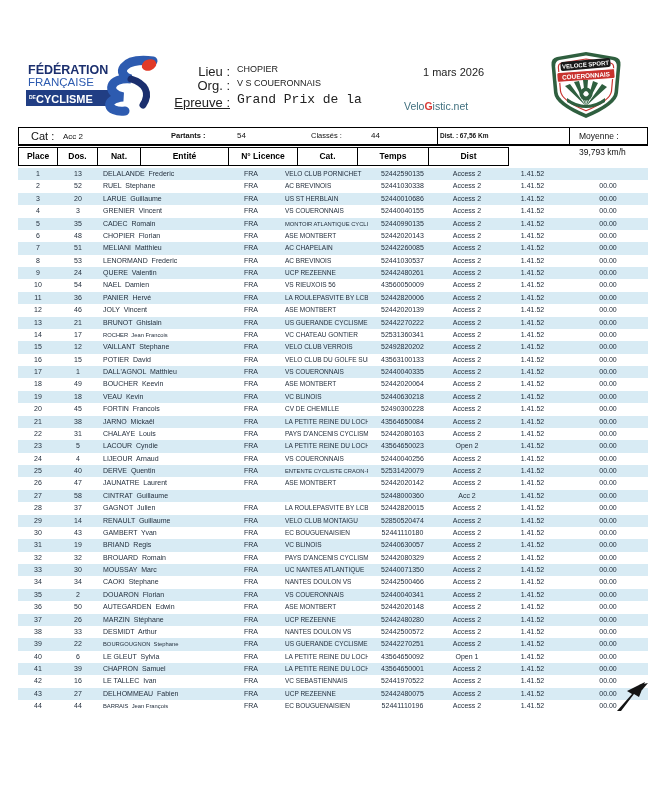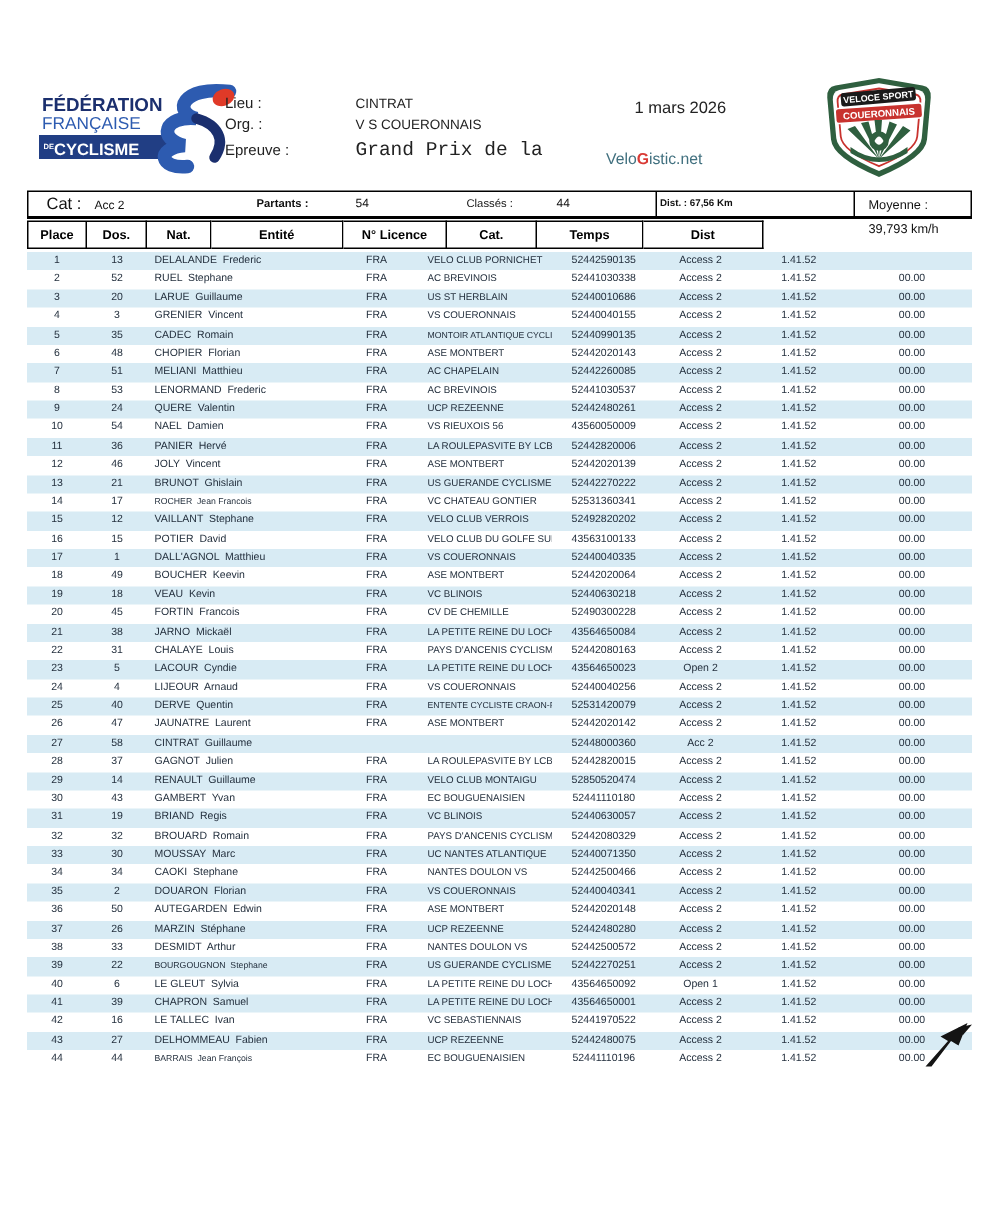--- a/index.html
+++ b/index.html
@@ -1,20 +1,20 @@
 <!DOCTYPE html>
 <html style="--stripe: #d8ebf4; --brand-teal: #41707f; --brand-red: #d93a35;"><head>
 <meta charset="utf-8">
 <style>
   html,body{margin:0;padding:0;}
   body{width:666px;height:809px;background:#ffffff;font-family:"Liberation Sans",sans-serif;position:relative;overflow:hidden;}
   .page{position:absolute;left:0;top:0;width:666px;height:809px;background:#fff;}
   .abs{position:absolute;}
   
-  .lbl{font-size:10px;color:#222;}
+  .lbl{font-size:13px;color:#222;text-align:right;}
   .val{font-size:9px;color:#222;}
   .val-big{font-size:13px;color:#222;font-family:Liberation Mono, monospace;}
   .date{font-size:11px;color:#222;}
   .brand{font-size:10.5px;color:var(--brand-teal);}
   .brand .g{color:var(--brand-red);font-weight:bold;}
   
   .statbar{left:18px;top:127px;width:630px;height:19px;border:1px solid #000;border-bottom-width:2px;box-sizing:border-box;background:#fff;}
   .statbar span{position:absolute;top:0;height:16px;line-height:16px;color:#111;}
   .cat-label{left:12px;font-size:11px;}
   .cat-value{left:44px;font-size:8px;top:1px !important;}
@@ -55,24 +55,24 @@
     <text x="4" y="46" font-size="5" font-weight="bold" fill="#ffffff">DE</text>
     <text x="11" y="50" font-size="11" font-weight="bold" fill="#ffffff">CYCLISME</text>
     <g>
       <path d="M128,8 C96,4 90,22 106,26 C84,24 80,40 98,44 C78,46 82,60 100,58" fill="none" stroke="#2d5bb0" stroke-width="9" stroke-linecap="round"></path>
       <path d="M106,26 C120,30 126,40 118,52" fill="none" stroke="#1b2f6e" stroke-width="7" stroke-linecap="round"></path>
       <ellipse cx="124" cy="12" rx="7.5" ry="5.5" fill="#e03a28" transform="rotate(-20 124 12)"></ellipse>
     </g>
   </svg>
 
   <div class="abs lbl" style="left:150px;top:64px;width:80px;">Lieu :</div>
-  <div class="abs val" style="left:237px;top:64px;">CINTRAT</div>
+  <div class="abs val" style="left:237px;top:64px;">CHOPIER</div>
   <div class="abs lbl" style="left:150px;top:78px;width:80px;">Org. :</div>
   <div class="abs val" style="left:237px;top:78px;">V S COUERONNAIS</div>
-  <div class="abs lbl" style="left:150px;top:95px;width:80px;">Epreuve :</div>
+  <div class="abs lbl" style="left:150px;top:95px;width:80px;text-decoration:underline;">Epreuve :</div>
   <div class="abs val-big" style="left:237px;top:92px;">Grand Prix de la</div>
 
   <div class="abs date" style="left:423px;top:66px;">1 mars 2026</div>
 
   <div class="abs brand" style="left:404px;top:100px;"><span>Velo</span><span class="g">G</span><span>istic.net</span></div>
 
   <svg class="abs" style="left:547px;top:50px;" width="78" height="70" viewBox="0 0 78 70">
     <path d="M39,2 L68,7 Q74,8 73.5,15 L71,43 Q70,55 39,68 Q8,55 7,43 L4.5,15 Q4,8 10,7 Z" fill="#2f5f3f"></path>
     <path d="M39,5.5 L65.5,10 Q70,11 69.8,16.5 L67.5,42 Q66.5,52.5 39,64 Q11.5,52.5 10.5,42 L8.2,16.5 Q8,11 12.5,10 Z" fill="#ffffff"></path>
     <path d="M39,9 L63.5,13 Q66.8,13.7 66.6,17.8 L64.5,41 Q63.6,50.5 39,60.8 Q14.4,50.5 13.5,41 L11.4,17.8 Q11.2,13.7 14.5,13 Z" fill="none" stroke="#c8322e" stroke-width="1.2"></path>

